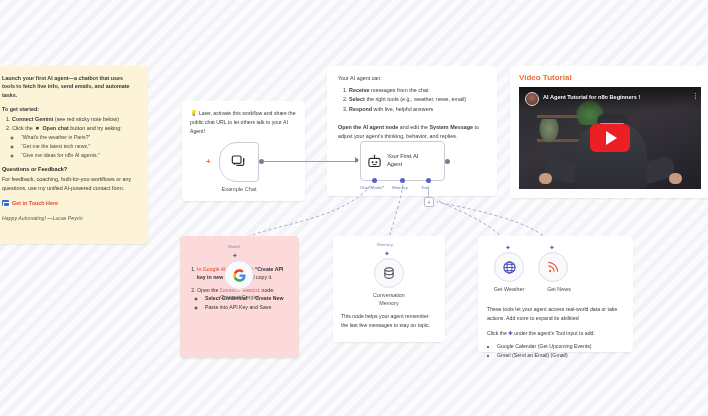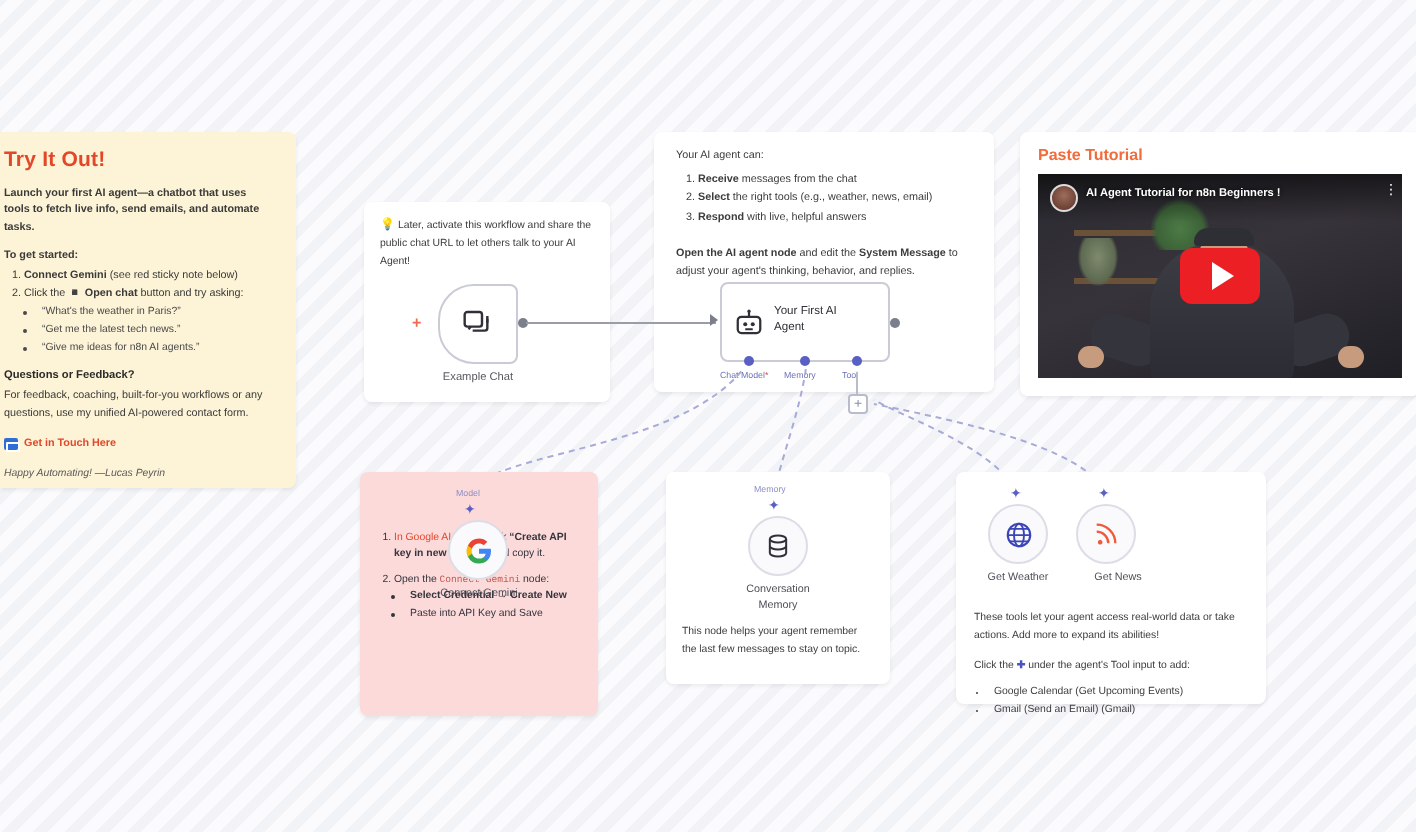--- a/index.html
+++ b/index.html
@@ -228,21 +228,20 @@
     font-size:7px; color:#8b8fa3; line-height:7px;
   }
   #tool-stem { position:absolute; left:428px; top:186px; width:1px; height:12px; background:#b9bccb; }
 
   svg { display:block; }
 </style>
 </head>
 <body>
 
 <div class="note note-yellow" id="try-note">
-  <div id="try-title">Try It Out!</div>
   <div id="try-lead">Launch your first AI agent—a chatbot that uses tools to fetch live info, send emails, and automate tasks.</div>
   <div class="sec-head">To get started:</div>
   <ol>
     <li>
       <span class="b">Connect Gemini</span><span> (see red sticky note below)</span>
     </li>
     <li>
       <span>Click the</span>
       <span>◾</span>
       <span class="b">Open chat</span><span> button and try asking:</span>
@@ -281,21 +280,21 @@
     <li>
       <span class="b">Respond</span><span> with live, helpful answers</span>
     </li>
   </ol>
   <div class="para">
     <span class="b">Open the AI agent node</span><span> and edit the </span><span class="b">System Message</span><span> to adjust your agent's thinking, behavior, and replies.</span>
   </div>
 </div>
 
 <div class="note note-white" id="video-note">
-  <div id="video-title">Paste Tutorial</div>
+  <div id="video-title">Video Tutorial</div>
   <div id="video-frame">
     <div id="vid-shelf"></div>
     <div id="vid-shelf2"></div>
     <div id="vid-plant"></div>
     <div id="vid-plant2"></div>
     <div id="vid-armL"></div>
     <div id="vid-armR"></div>
     <div id="vid-person"></div>
     <div id="vid-head"></div>
     <div id="vid-cap"></div>

